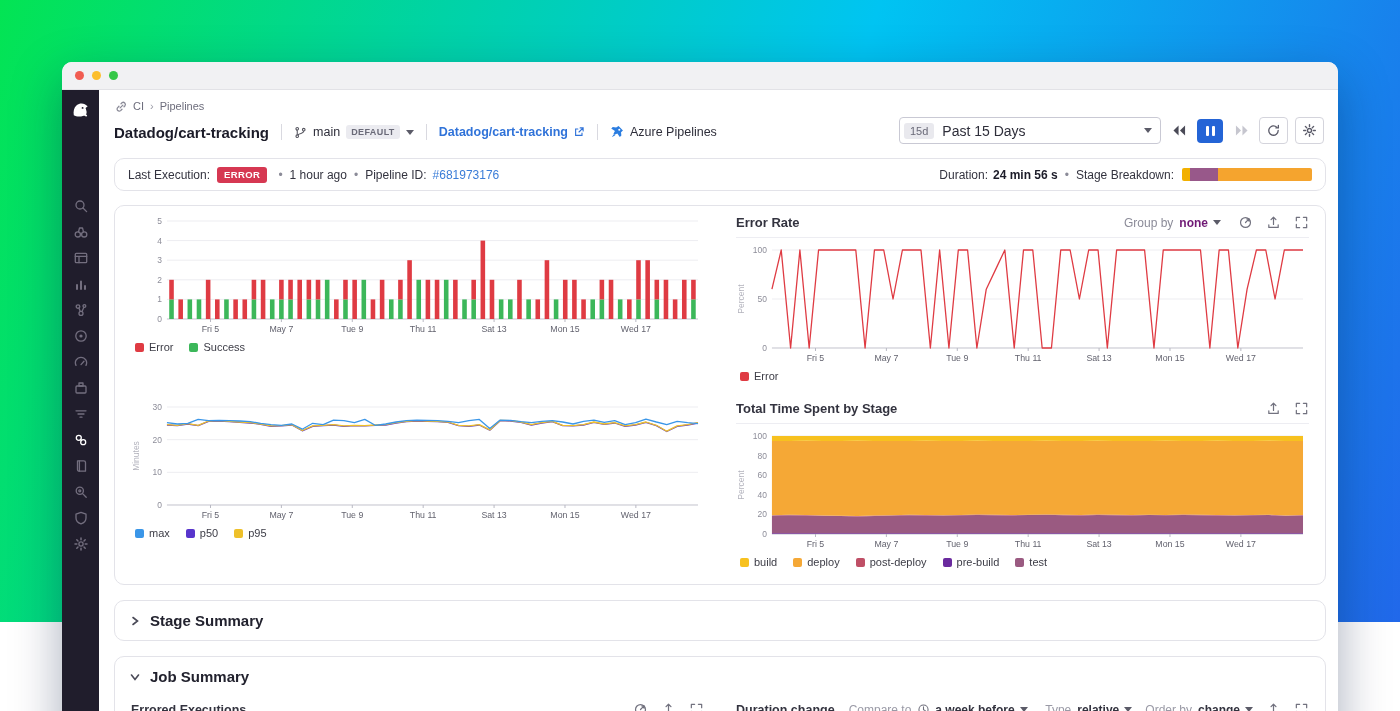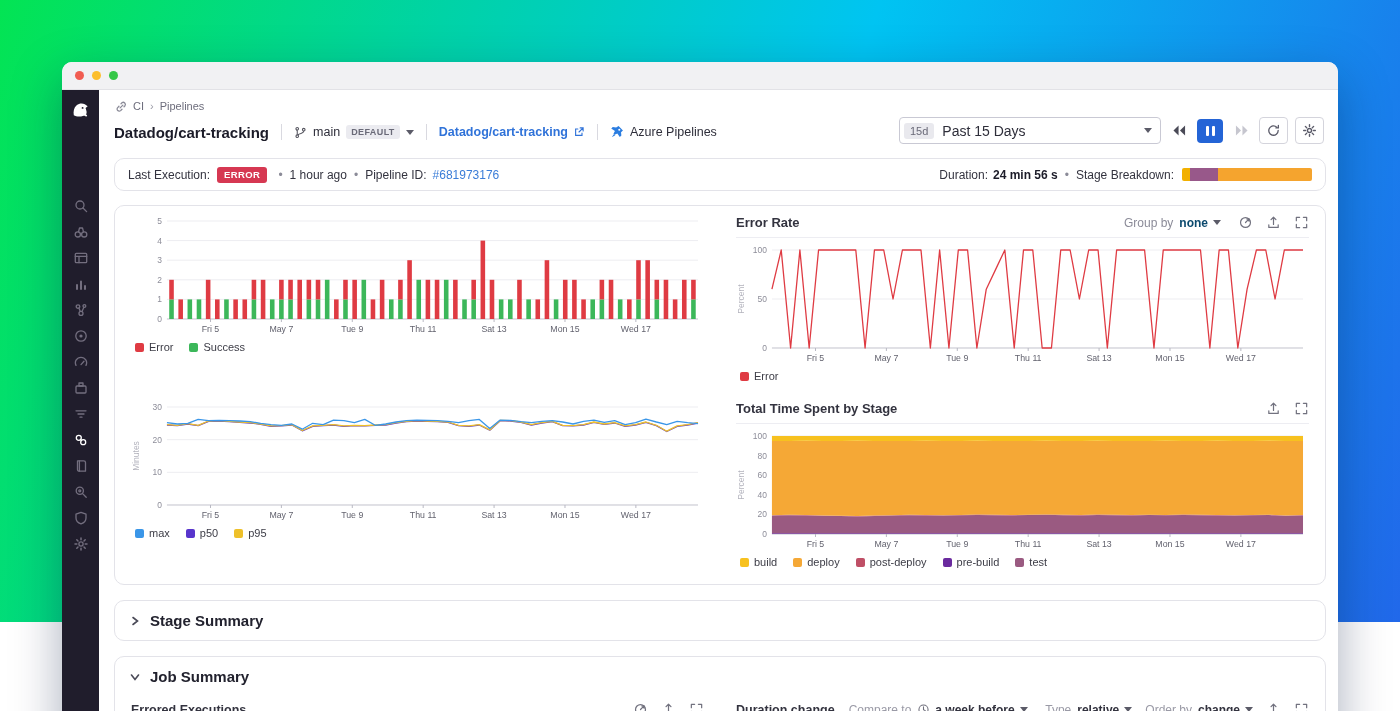--- a/index.html
+++ b/index.html
@@ -48,21 +48,21 @@
   .breakdown i{display:block;height:100%;}
   
   .card{border:1px solid #e3e3e9;border-radius:10px;background:#fff;}
   .charts-card{margin-top:14px;display:grid;grid-template-columns:1fr 1fr;padding-bottom:6px;}
   .panel{padding:9px 16px 4px;}
   .phead{display:flex;align-items:center;border-bottom:1px solid #ededf2;padding-bottom:7px;margin-bottom:6px;}
   .ptitle{font-size:13px;font-weight:600;color:#33333f;}
   .phead .right{margin-left:auto;display:flex;gap:13px;}
   .groupby{display:flex;align-items:center;gap:6px;font-size:12px;margin-right:4px;}
   .groupby .lbl{color:#8b8b98;}
-  .groupby .val{color:#0c4a6e;font-weight:600;cursor:pointer;display:flex;align-items:center;gap:5px;}
+  .groupby .val{color:#701a75;font-weight:600;cursor:pointer;display:flex;align-items:center;gap:5px;}
   .icbtn{width:15px;height:15px;color:#72727f;cursor:pointer;}
   .icbtn svg{width:15px;height:15px;display:block;}
   .legend{display:flex;gap:16px;align-items:center;margin:4px 0 6px 4px;}
   .leg-item{display:flex;align-items:center;gap:5px;font-size:11px;color:#3c3c46;cursor:pointer;}
   .leg-item i{width:9px;height:9px;border-radius:2px;display:block;}
   .chart svg{display:block;}
   
   .section-card{margin-top:15px;}
   .sec-head{display:flex;align-items:center;gap:10px;padding:11px 15px;cursor:pointer;}
   .sec-title{font-size:15px;font-weight:700;color:#22222e;}

